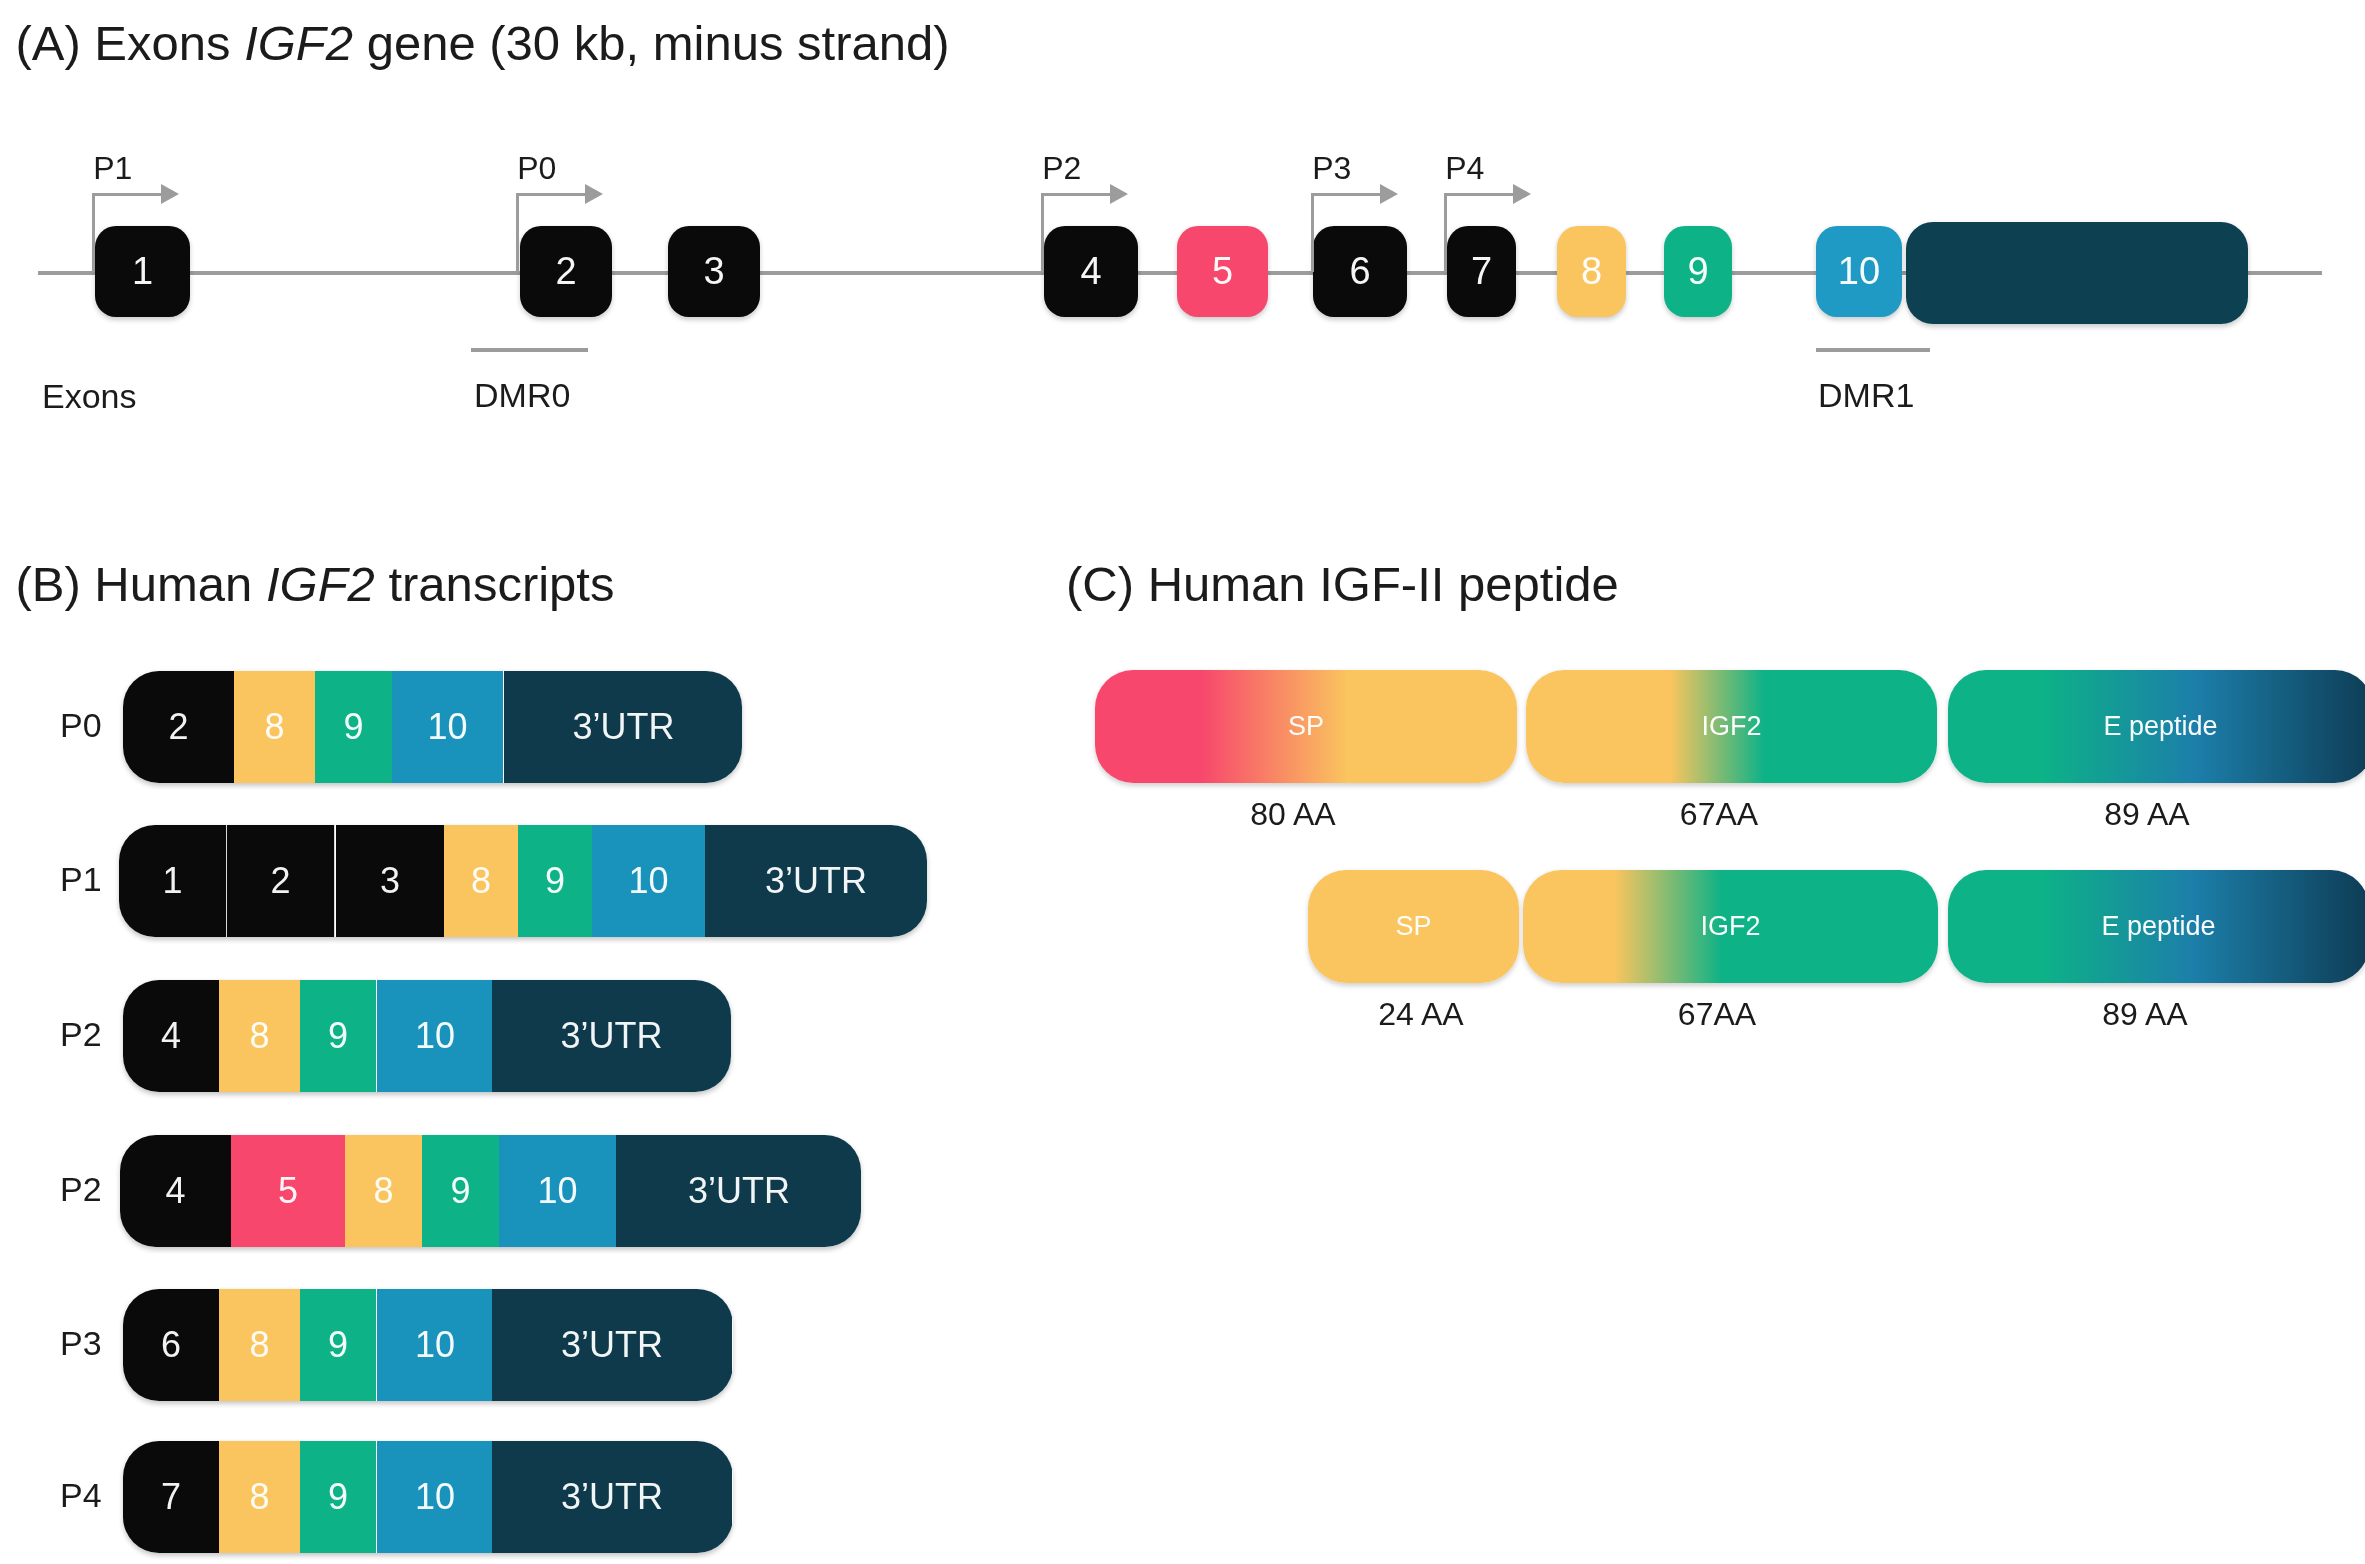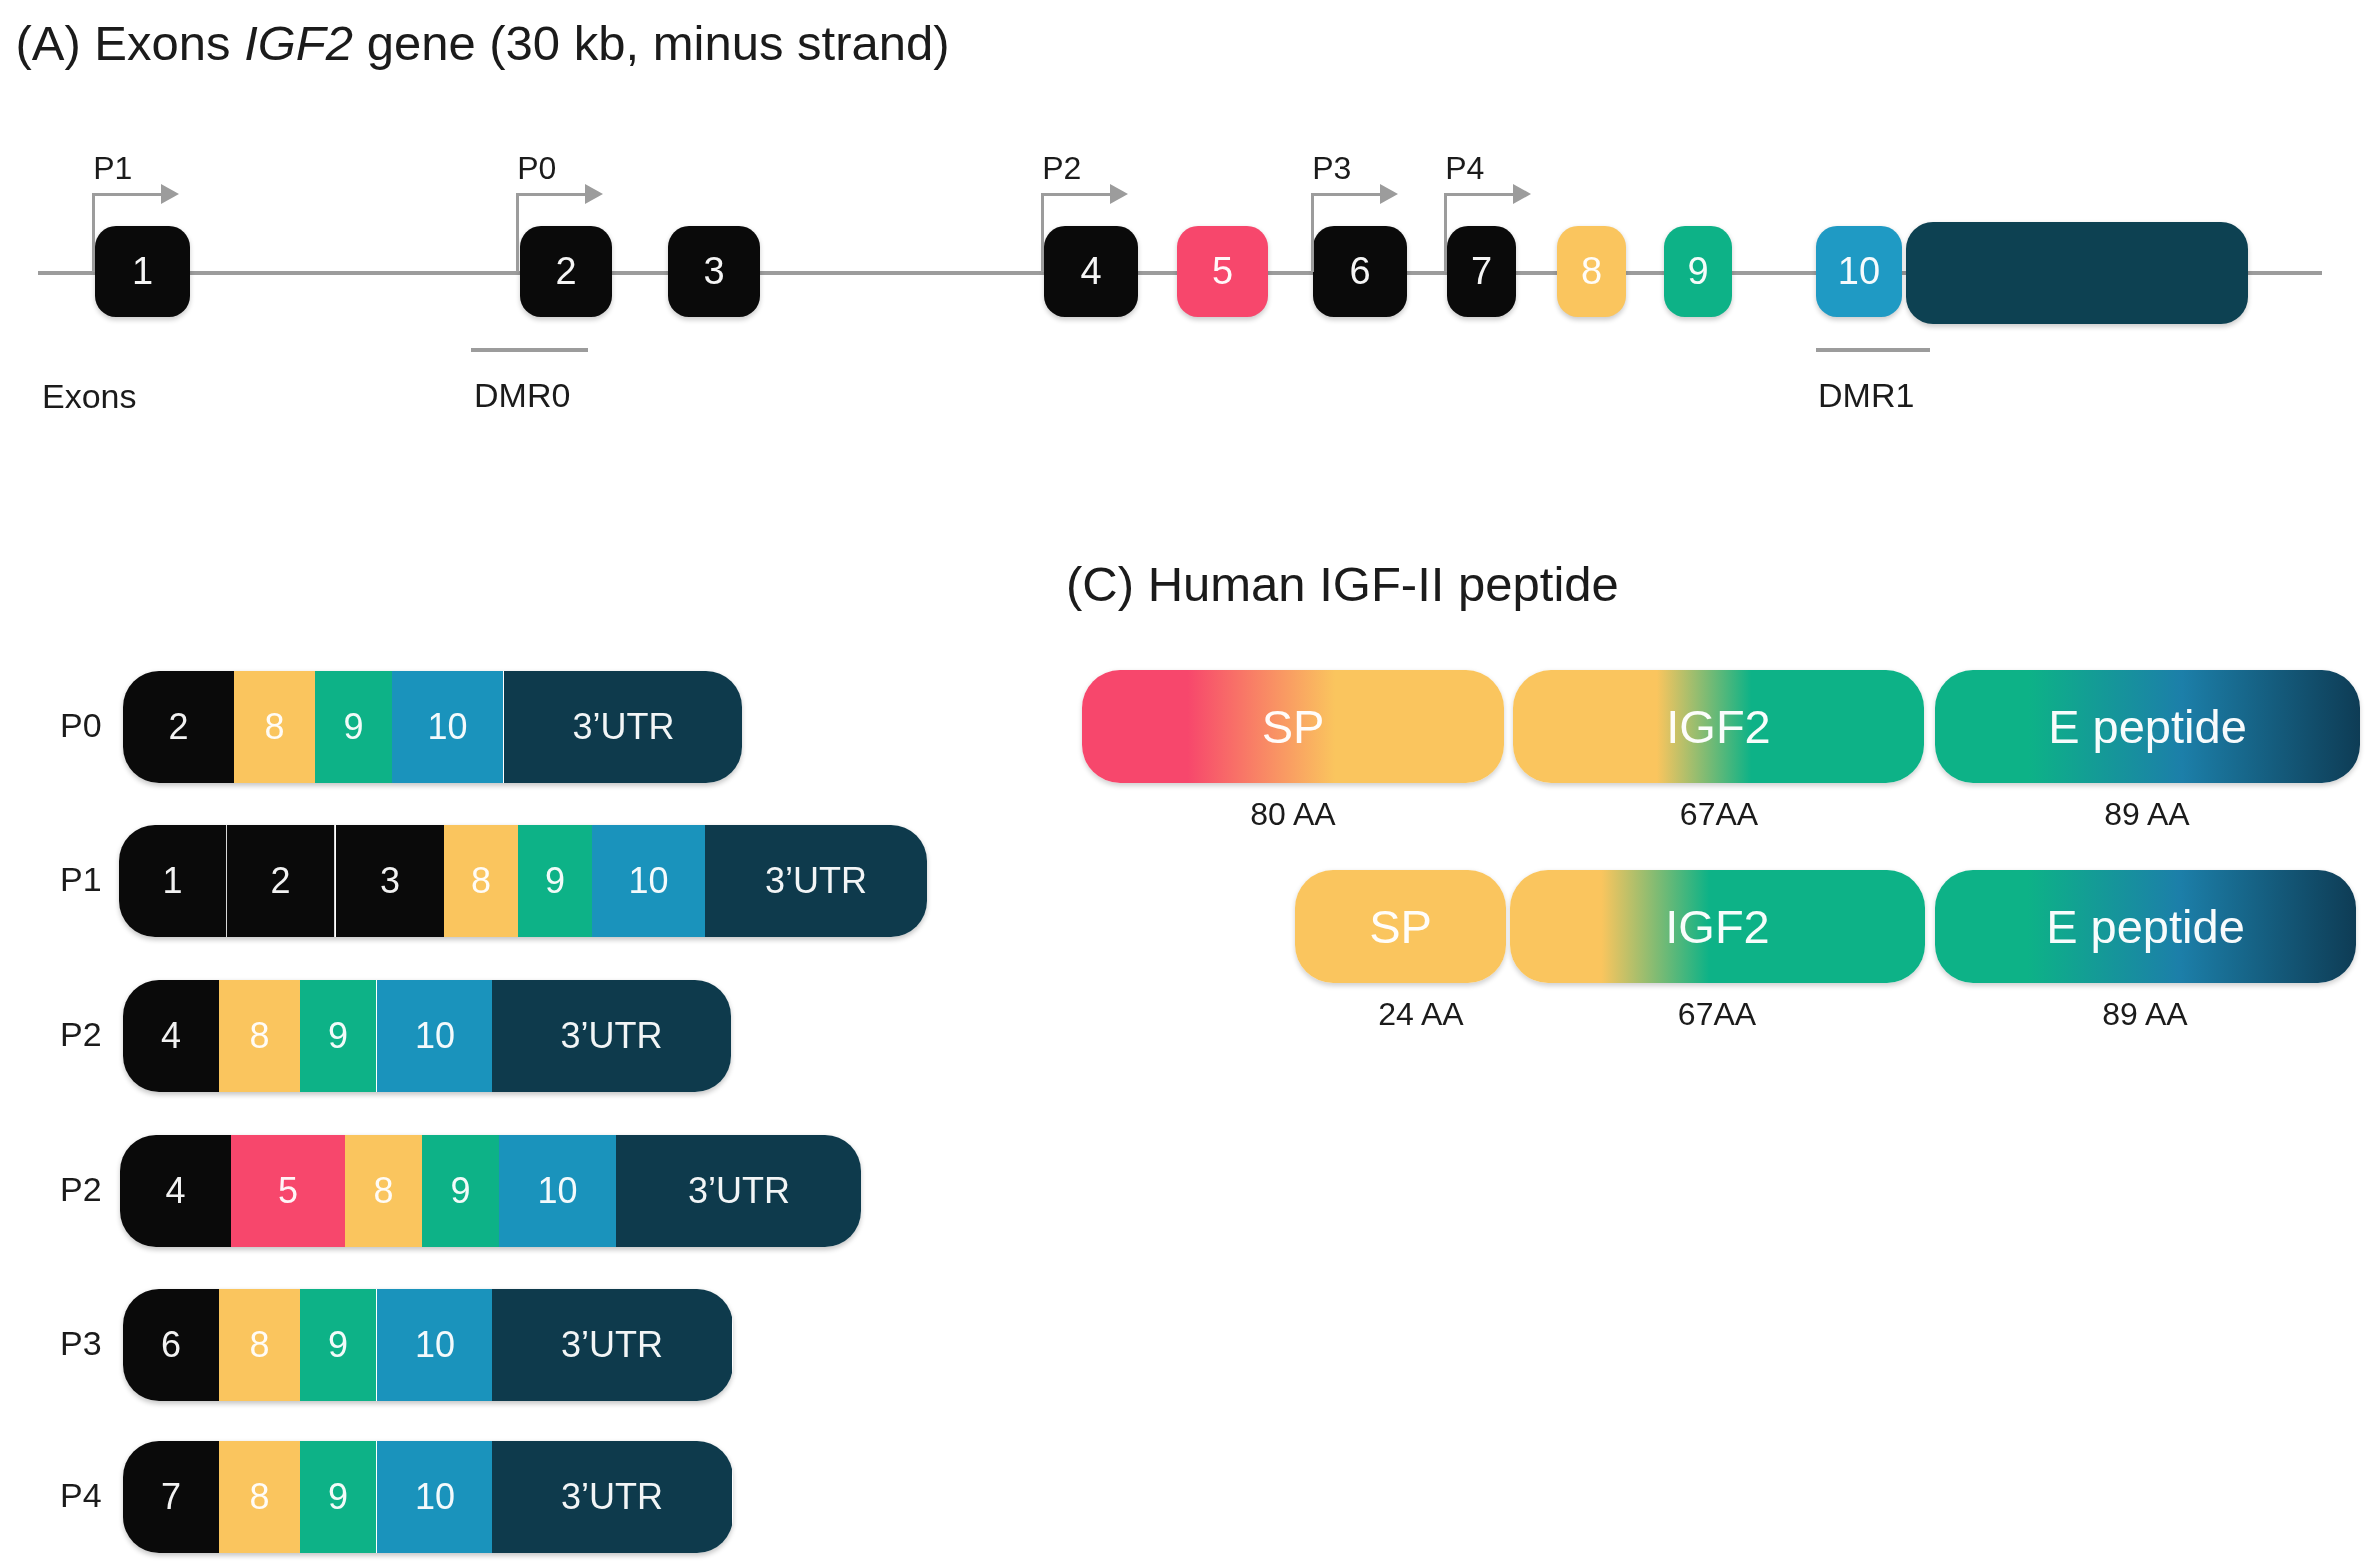--- a/index.html
+++ b/index.html
@@ -64,39 +64,43 @@
   .row-label{
     position:absolute;
     font-size:34px;color:#1b1b1b;
     width:74px;text-align:left;
   }
   .prot-seg{
     position:absolute;
     border-radius:38px;
     display:flex;align-items:center;justify-content:center;
     color:rgba(255,255,255,0.97);
-    font-size:47px;
+    font-size:27px;
     box-shadow:0 2.5px 5.5px rgba(0,0,0,0.18);
+    margin-left:13px;
   }
   .aa-label{
     position:absolute;
     font-size:32px;color:#1b1b1b;
     transform:translateX(-50%);
     white-space:nowrap;
   }
 </style>
 </head>
 <body>
 
 <div id="canvas">
 
   <div class="title" id="title-a" style="left: 15.4px; top: 15.4px;">
     <span>(A) Exons </span><span class="it">IGF2</span><span> gene (30 kb, minus strand)</span>
   </div>
 
+  <div class="title" id="title-b" style="left: 15.4px; top: 556px;">
+    <span>(B) Human </span><span class="it">IGF2</span><span> transcripts</span>
+  </div>
 
   <div class="title" id="title-c" style="left: 1066px; top: 556px;">
     <span>(C) Human IGF-II  peptide</span><span class="it"></span><span></span>
   </div>
 
   <div id="layer-a">
       <div class="gene-line" style="left: 38px; top: 271px; width: 2284px; height: 4.3px; position: absolute;"></div>
       <div class="utr-box" style="left: 1906px; top: 222px; width: 342px; height: 102px; position: absolute; background: rgb(13, 65, 82);"></div>
       <div class="exon" style="left: 95px; top: 226px; width: 95px; height: 91px; position: absolute; background: rgb(10, 10, 10);">
         <span>1</span>

